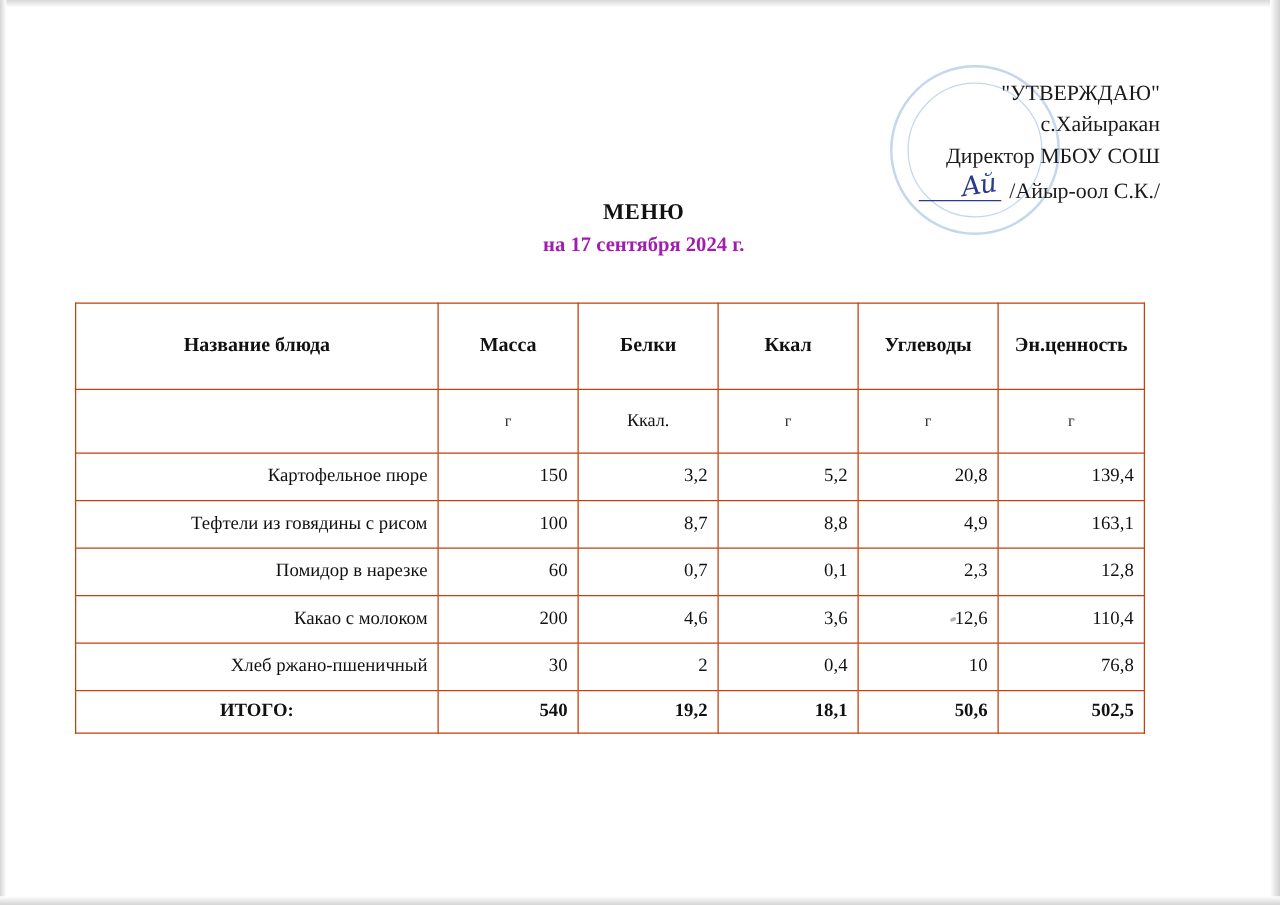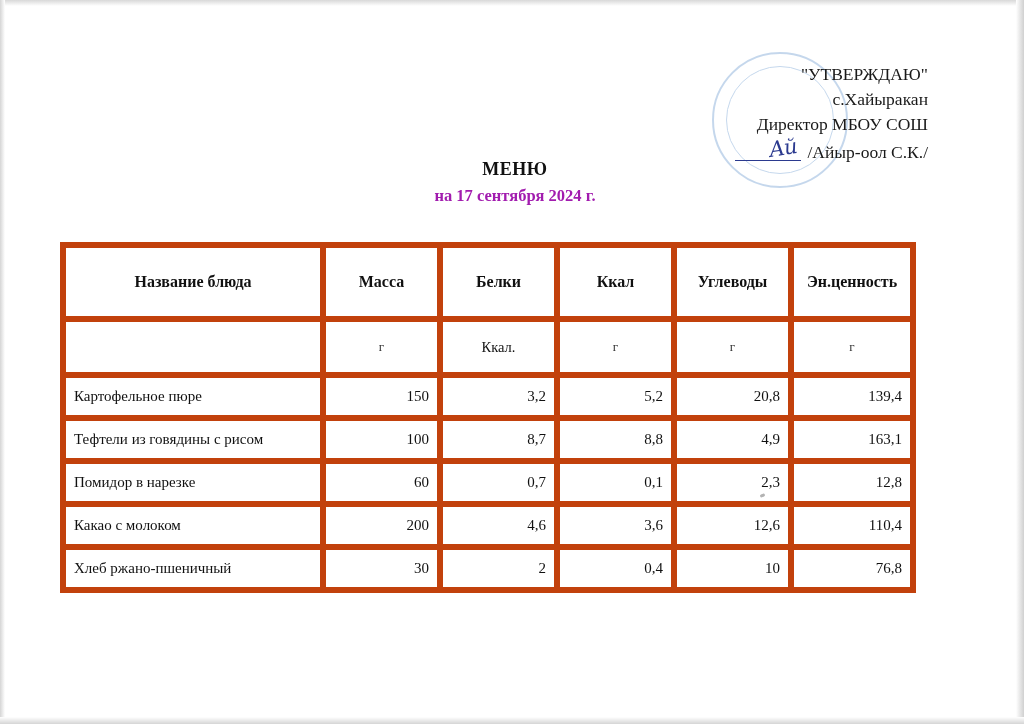--- a/index.html
+++ b/index.html
@@ -132,21 +132,21 @@
     left: 60px;
     width: 856px;
   }
   table.menu {
     border-collapse: collapse;
     width: 100%;
     font-size: 15px;
     color: #111;
   }
   table.menu th, table.menu td {
-    border: 6px solid #c2410c;
+    border: 1px solid #c2410c;
     padding: 8px;
   }
   th.h-name {
     height: 52px;
     font-weight: bold;
     font-size: 16px;
     text-align: center;
     vertical-align: middle;
   }
   th.h-col {
@@ -160,21 +160,21 @@
   tr.units td {
     height: 34px;
     text-align: center;
     vertical-align: middle;
     font-size: 13px;
     color: #333;
   }
   tr.units td.unit-kcal { font-size: 14.5px; color: #111; }
   td.dish {
     padding: 3px 0 3px 6px;
-    text-align: left;
+    text-align: right;
     font-size: 15px;
     height: 21px;
     vertical-align: middle;
   }
   td.num {
     text-align: right;
     padding-right: 6px;
     font-size: 15px;
     vertical-align: middle;
   }
@@ -280,18 +280,26 @@
           <td class="num">110,4</td>
         </tr>
         <tr>
           <td class="dish">Хлеб ржано-пшеничный</td>
           <td class="num">30</td>
           <td class="num">2</td>
           <td class="num">0,4</td>
           <td class="num">10</td>
           <td class="num">76,8</td>
         </tr>
+        <tr class="total">
+          <td class="total-label">ИТОГО:</td>
+          <td class="num">540</td>
+          <td class="num">19,2</td>
+          <td class="num">18,1</td>
+          <td class="num">50,6</td>
+          <td class="num">502,5</td>
+        </tr>
       </tbody>
     </table>
   </div>
 
   <div class="speck"></div>
 </div>
 
 </body></html>

